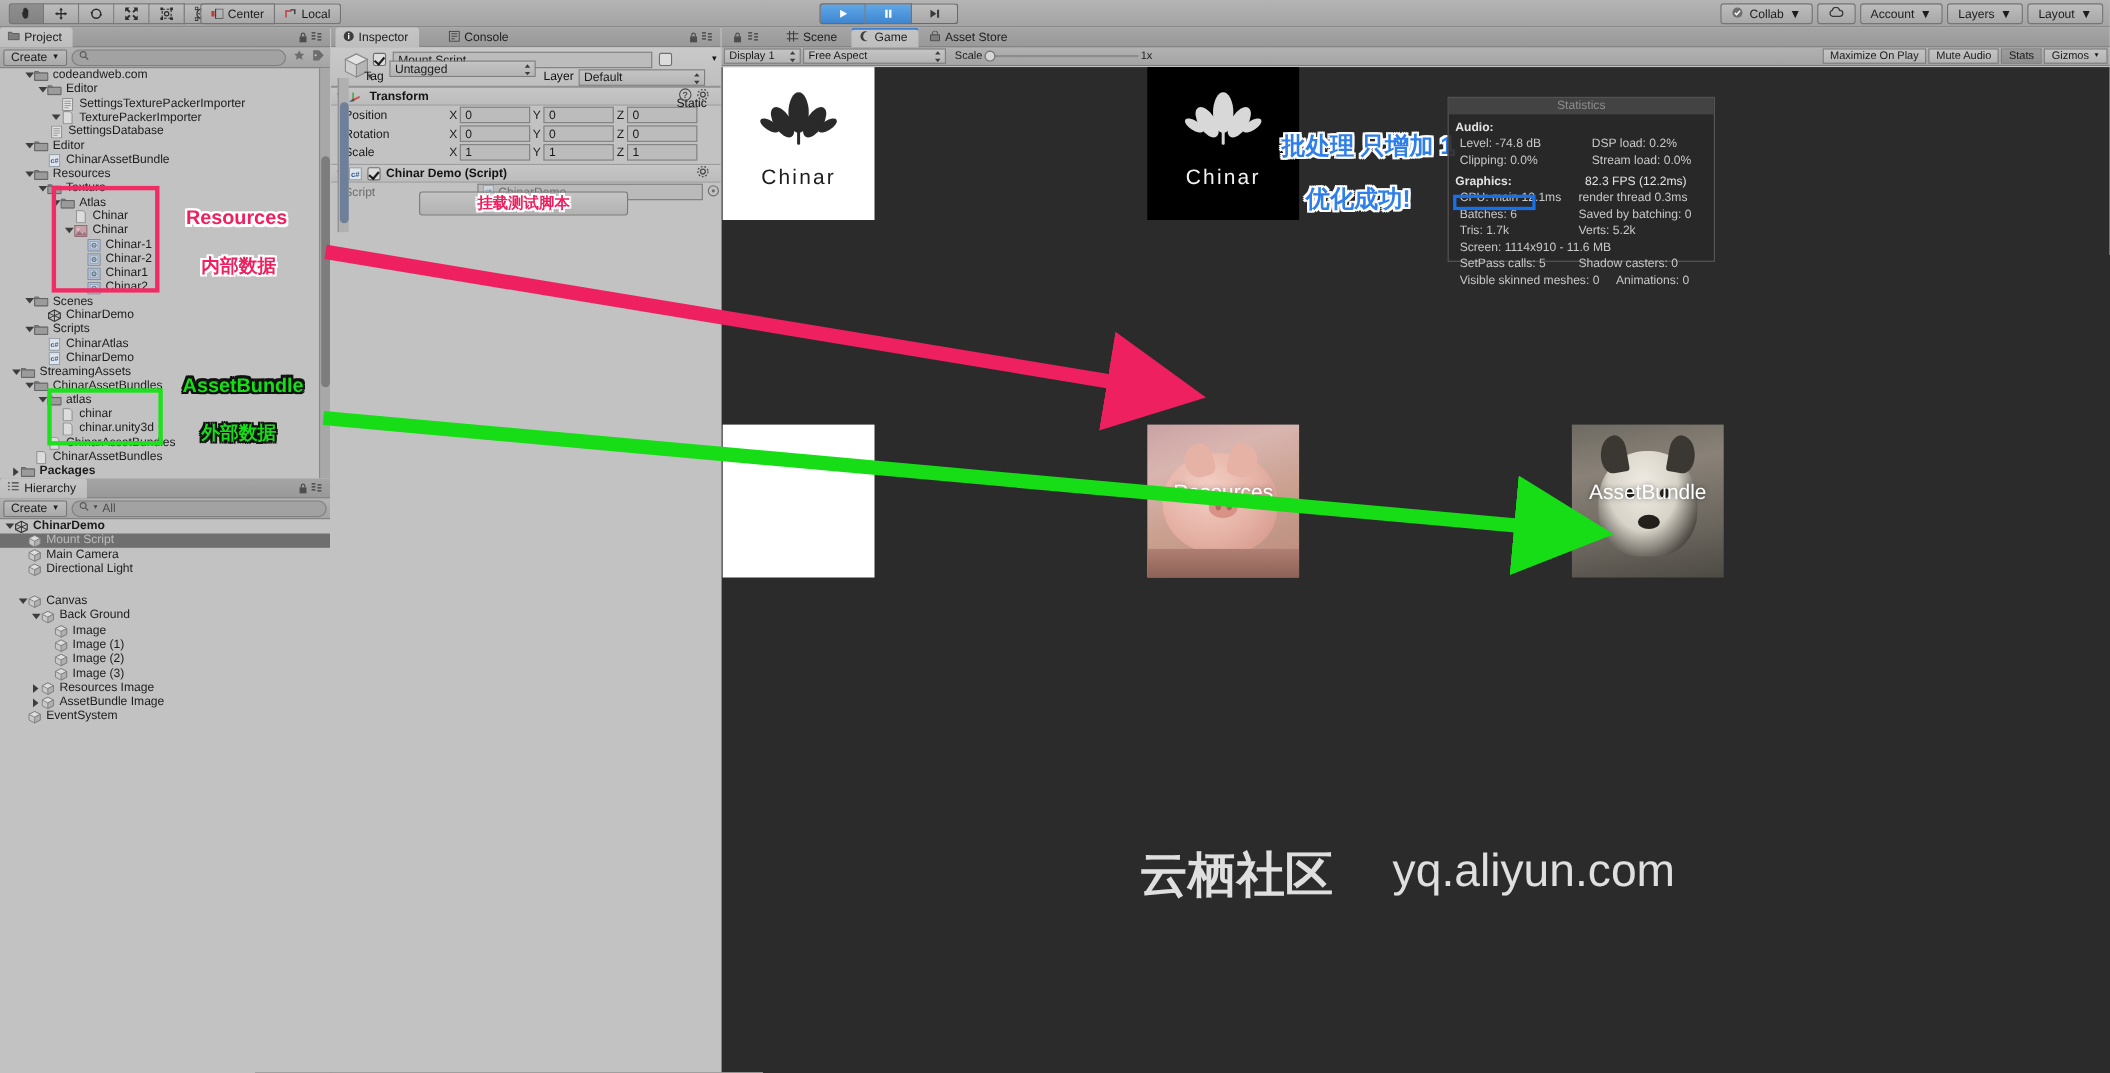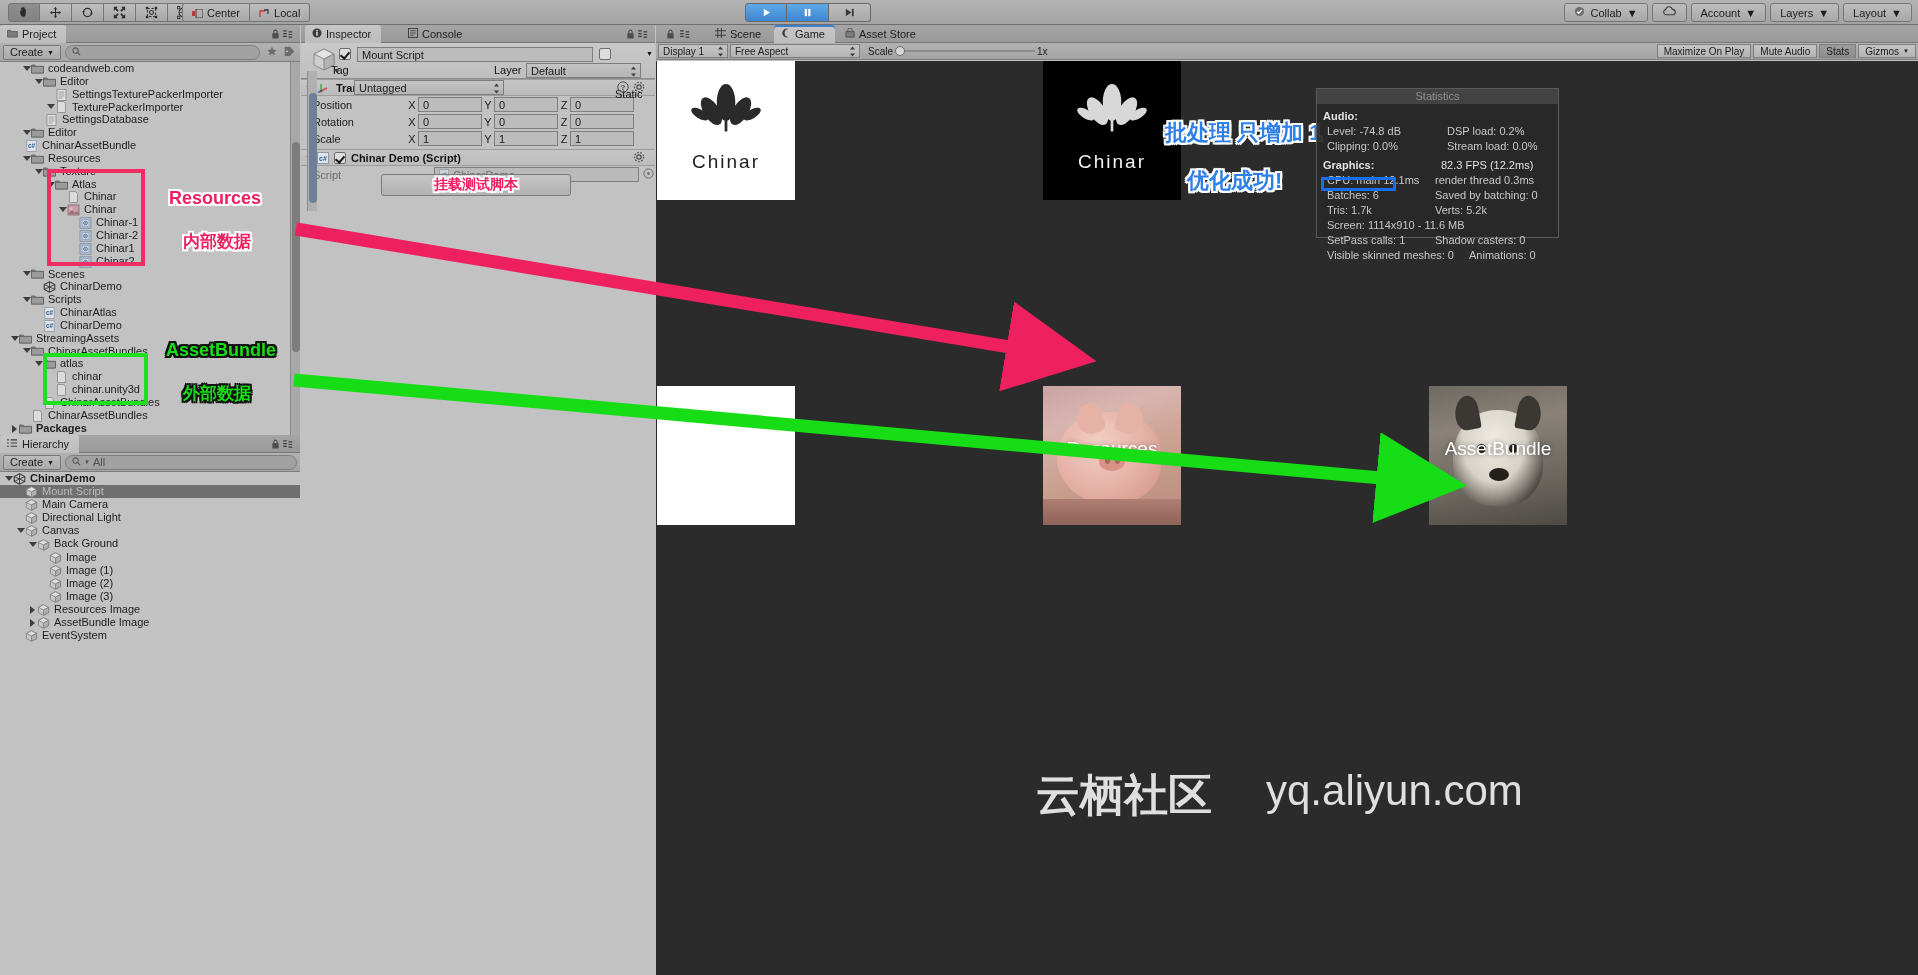--- a/index.html
+++ b/index.html
@@ -423,21 +423,21 @@
             <span class="lbl">SettingsDatabase</span>
           </div>
           <div class="row" style="height:12.85px; line-height:12.85px; padding-left:22px;">
             <span class="tri down"></span>
             <span class="ic"><svg width="13" height="11" viewBox="0 0 13 11">
                 <path d="M0.5 10 L0.5 2 L4 2 L5 3.4 L12.5 3.4 L12.5 10 Z" fill="#8a8a8a" stroke="#5e5e5e" stroke-width="0.8"></path>
                 <path d="M0.5 3.4 L12.5 3.4 L12.5 10 L0.5 10 Z" fill="#9b9b9b" stroke="#5e5e5e" stroke-width="0.8"></path>
               </svg></span>
             <span class="lbl">Editor</span>
           </div>
-          <div class="row" style="height:12.85px; line-height:12.85px; padding-left:16px;">
+          <div class="row" style="height:12.85px; line-height:12.85px; padding-left:34px;">
             <span class="tri"></span>
             <span class="ic"><svg width="13" height="12" viewBox="0 0 13 12">
                 <rect x="1.8" y="0.6" width="9.4" height="10.8" fill="#dfe4ea" stroke="#8d98a4" stroke-width="0.8"></rect>
                 <text x="6.5" y="8.4" font-size="6.4" font-weight="bold" text-anchor="middle" fill="#2f5a94" font-family="Liberation Sans">c#</text>
               </svg></span>
             <span class="lbl">ChinarAssetBundle</span>
           </div>
           <div class="row" style="height:12.85px; line-height:12.85px; padding-left:22px;">
             <span class="tri down"></span>
             <span class="ic"><svg width="13" height="11" viewBox="0 0 13 11">
@@ -701,21 +701,21 @@
           </div>
           <div class="row" style="height:13.1px; line-height:13.1px; padding-left:16px;">
             <span class="tri"></span>
             <span class="ic"><svg width="13" height="12" viewBox="0 0 13 12">
                 <path d="M6.5 0.8 L11.6 3.4 L11.6 8.6 L6.5 11.2 L1.4 8.6 L1.4 3.4 Z" fill="#c9c9c9" stroke="#7d7d7d" stroke-width="0.8"></path>
                 <path d="M6.5 0.8 L11.6 3.4 L6.5 6 L1.4 3.4 Z" fill="#dedede" stroke="#7d7d7d" stroke-width="0.8"></path>
                 <path d="M6.5 6 L11.6 3.4 L11.6 8.6 L6.5 11.2 Z" fill="#b0b0b0" stroke="#7d7d7d" stroke-width="0.8"></path>
               </svg></span>
             <span class="lbl">Directional Light</span>
           </div>
-          <div class="row" style="height:13.1px; line-height:13.1px; padding-left:16px;">
+          <div class="row" style="height:13.1px; line-height:13.1px; padding-left:16px;margin-top:16px;">
             <span class="tri down"></span>
             <span class="ic"><svg width="13" height="12" viewBox="0 0 13 12">
                 <path d="M6.5 0.8 L11.6 3.4 L11.6 8.6 L6.5 11.2 L1.4 8.6 L1.4 3.4 Z" fill="#c9c9c9" stroke="#7d7d7d" stroke-width="0.8"></path>
                 <path d="M6.5 0.8 L11.6 3.4 L6.5 6 L1.4 3.4 Z" fill="#dedede" stroke="#7d7d7d" stroke-width="0.8"></path>
                 <path d="M6.5 6 L11.6 3.4 L11.6 8.6 L6.5 11.2 Z" fill="#b0b0b0" stroke="#7d7d7d" stroke-width="0.8"></path>
               </svg></span>
             <span class="lbl">Canvas</span>
           </div>
           <div class="row" style="height:13.1px; line-height:13.1px; padding-left:28px;">
             <span class="tri down"></span>
@@ -840,21 +840,21 @@
 
       <div style="position:absolute; left:38px; top:5px;" class="chk on"></div>
       <div class="txtfield" style="position:absolute; left:56px; top:4px; width:236px;">
         <span>Mount Script</span>
       </div>
       <div style="position:absolute; left:298px; top:5px;" class="chk"></div>
       <div style="position:absolute; left:314px; top:5px; font-size:11px;margin-top:40px;">Static</div>
       <div style="position:absolute; left:345px; top:7px; font-size:7px;">▼</div>
 
       <div style="position:absolute; left:30px; top:21px; font-size:11px;">Tag</div>
-      <div class="dropfield" style="position:absolute; left:53px; top:37px; width:150px;">
+      <div class="dropfield" style="position:absolute; left:53px; top:12px; width:133px;">
         <span>Untagged</span>
         <span class="updown">
           <svg width="7" height="11" viewBox="0 0 7 11">
               <path d="M3.5 0.5 L6 3.6 L1 3.6 Z M3.5 10.5 L1 7.4 L6 7.4 Z" fill="#3d3d3d"></path>
             </svg>
         </span>
       </div>
       <div style="position:absolute; left:193px; top:21px; font-size:11px;">Layer</div>
       <div class="dropfield" style="position:absolute; left:225px; top:20px; width:115px;">
         <span>Default</span>
@@ -1144,21 +1144,21 @@
           <div class="st-line">
             <span>Batches: 6</span>
             <span class="st-col2" style="left:118px;text-align:center;">Saved by batching: 0</span>
           </div>
           <div class="st-line">
             <span>Tris: 1.7k</span>
             <span class="st-col2" style="left:118px;">Verts: 5.2k</span>
           </div>
           <div class="st-line">Screen: 1114x910 - 11.6 MB</div>
           <div class="st-line">
-            <span>SetPass calls: 1</span>
+            <span>SetPass calls: 5</span>
             <span class="st-col2" style="left:118px;">Shadow casters: 0</span>
           </div>
           <div class="st-line">
             <span>Visible skinned meshes: 0</span>
             <span class="st-col2" style="left:152px;">Animations: 0</span>
           </div>
         </div>
         <div class="batch-hl"></div>
       </div>
 

